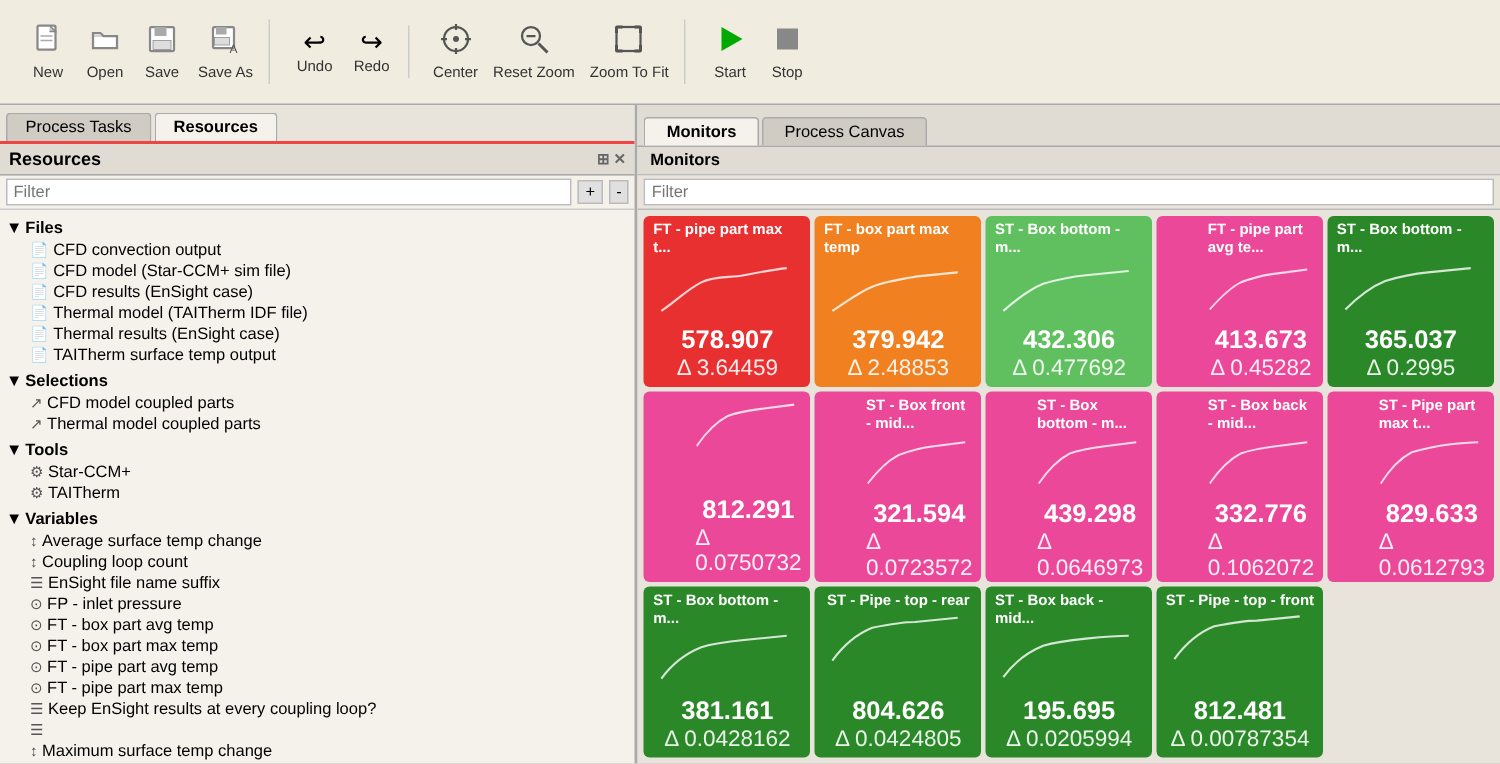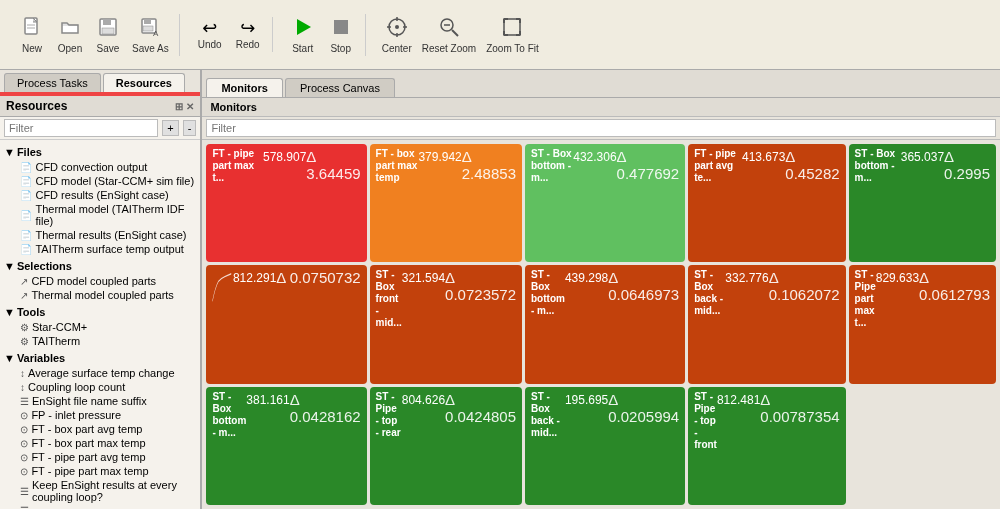--- a/index.html
+++ b/index.html
@@ -37,23 +37,23 @@
     .toolbar-btn .icon { font-size: 20px; line-height: 1; }
     .toolbar-btn .label { font-size: 10px; color: #333; }
     .toolbar-multi {
       display: flex;
       gap: 2px;
     }
 
     
     .tabs-row {
       background: #e8e4dc;
-      border-bottom: 4px solid #ef4444;
-      display: flex;
-      align-items: center;
+      border-bottom: 2px solid #ef4444;
+      display: flex;
+      align-items: flex-end;
       padding: 2px 4px 0 4px;
       height: 26px;
     }
     .tab {
       padding: 3px 12px;
       border: 1px solid #aaa;
       border-bottom: none;
       border-radius: 3px 3px 0 0;
       background: #d0ccc4;
       cursor: pointer;
@@ -185,42 +185,44 @@
       grid-template-columns: repeat(5, 1fr);
       gap: 3px;
       padding: 4px;
       overflow-y: auto;
       flex: 1;
     }
     .monitor-card {
       border-radius: 4px;
       padding: 4px 6px;
       display: flex;
+      flex-direction: column;
       position: relative;
       min-height: 100px;
+      align-items: center;
     }
     .monitor-card.red { background: #e83030; color: white; }
     .monitor-card.orange { background: #f08020; color: white; }
     .monitor-card.green-light { background: #60c060; color: white; }
-    .monitor-card.green { background: #c2410c; color: white; }
+    .monitor-card.green { background: #ec4899; color: white; padding-left: 34px; }
     .monitor-card.green-dark { background: #2a8828; color: white; }
     .monitor-card-title {
       font-size: 10px;
       font-weight: bold;
       line-height: 1.2;
       margin-bottom: 2px;
     }
     .monitor-chart {
       flex: 1;
       position: relative;
       height: 40px;
     }
     .monitor-value {
-      font-size: 12px;
-      font-weight: normal;
+      font-size: 17px;
+      font-weight: bold;
       margin-top: 2px;
     }
     .monitor-delta {
       font-size: 15px;
       opacity: 0.9;
     }
     svg.sparkline {
       width: 100%;
       height: 38px;
       overflow: visible;
@@ -277,40 +279,20 @@
   </div>
   <div class="toolbar-group">
     <div class="toolbar-multi">
       <div class="toolbar-btn">
         <span class="icon" style="font-size:18px;">↩</span>
         <span class="label">Undo</span>
       </div>
       <div class="toolbar-btn">
         <span class="icon" style="font-size:18px;">↪</span>
         <span class="label">Redo</span>
-      </div>
-    </div>
-  </div>
-  <div class="toolbar-group">
-    <div class="toolbar-multi">
-      <div class="toolbar-btn">
-        <span class="icon">
-          <svg width="22" height="22" viewBox="0 0 22 22">
-            <polygon points="5,3 19,11 5,19" fill="#00aa00"></polygon>
-          </svg>
-        </span>
-        <span class="label">Start</span>
-      </div>
-      <div class="toolbar-btn">
-        <span class="icon">
-          <svg width="22" height="22" viewBox="0 0 22 22">
-            <rect x="4" y="4" width="14" height="14" fill="#888"></rect>
-          </svg>
-        </span>
-        <span class="label">Stop</span>
       </div>
     </div>
   </div>
   <div class="toolbar-group">
     <div class="toolbar-multi">
       <div class="toolbar-btn">
         <span class="icon">
           <svg width="22" height="22" viewBox="0 0 22 22">
             <circle cx="11" cy="11" r="8" fill="none" stroke="#555" stroke-width="1.5"></circle>
             <circle cx="11" cy="11" r="2" fill="#555"></circle>
@@ -343,20 +325,40 @@
             <line x1="3" y1="19" x2="7" y2="19" stroke="#555" stroke-width="2"></line>
             <line x1="3" y1="19" x2="3" y2="15" stroke="#555" stroke-width="2"></line>
             <line x1="19" y1="19" x2="15" y2="19" stroke="#555" stroke-width="2"></line>
             <line x1="19" y1="19" x2="19" y2="15" stroke="#555" stroke-width="2"></line>
           </svg>
         </span>
         <span class="label">Zoom To Fit</span>
       </div>
     </div>
   </div>
+  <div class="toolbar-group">
+    <div class="toolbar-multi">
+      <div class="toolbar-btn">
+        <span class="icon">
+          <svg width="22" height="22" viewBox="0 0 22 22">
+            <polygon points="5,3 19,11 5,19" fill="#00aa00"></polygon>
+          </svg>
+        </span>
+        <span class="label">Start</span>
+      </div>
+      <div class="toolbar-btn">
+        <span class="icon">
+          <svg width="22" height="22" viewBox="0 0 22 22">
+            <rect x="4" y="4" width="14" height="14" fill="#888"></rect>
+          </svg>
+        </span>
+        <span class="label">Stop</span>
+      </div>
+    </div>
+  </div>
 </div>
 
 <div style="display:flex; height:calc(509px - 70px);">
   <div class="left-panel">
 
     <div class="tabs-row">
       <div class="tab">Process Tasks</div>
       <div class="tab active">Resources</div>
     </div>
 

